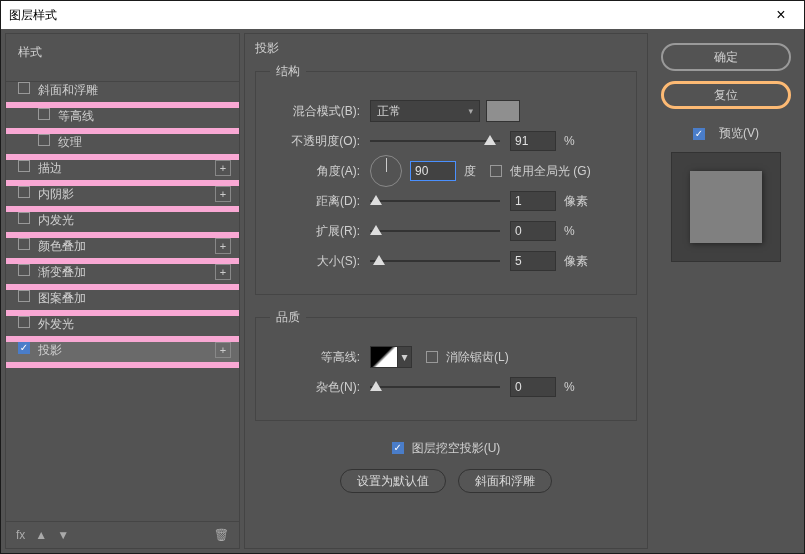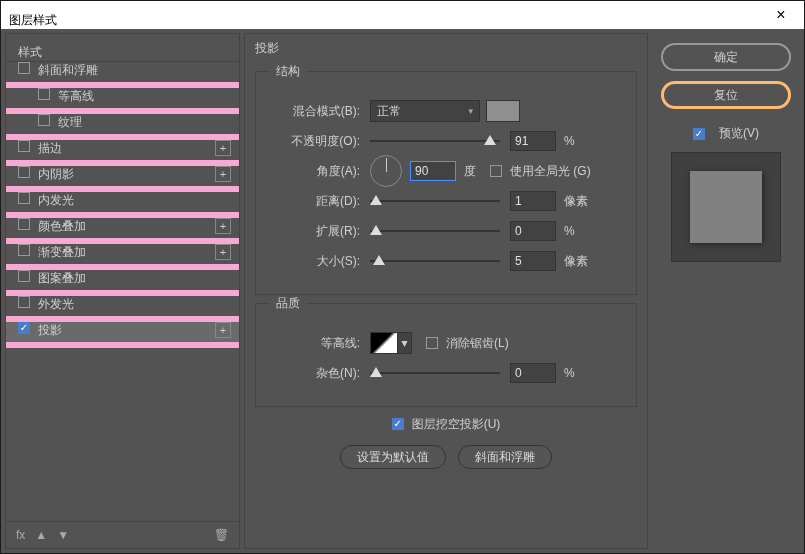--- a/index.html
+++ b/index.html
@@ -1,37 +1,37 @@
 <!DOCTYPE html>
 <html><head>
 <meta charset="utf-8">
 <style>
 *{box-sizing:border-box;margin:0;padding:0;font-family:"Microsoft YaHei",sans-serif;font-size:12px;color:#d0d0d0;user-select:none}
 body{background:#2b2b2b;width:805px;height:554px}
 .dialog{width:805px;height:554px;background:#535353;border:1px solid #1a1a1a;display:flex;flex-direction:column}
-.titlebar{height:28px;background:#fff;color:#000;display:flex;align-items:flex-end;padding:0 8px;font-size:12px}
+.titlebar{height:28px;background:#fff;color:#000;display:flex;align-items:center;padding:0 8px;font-size:12px}
 .titlebar .title{color:#000}
 .titlebar .close{margin-left:auto;width:30px;height:28px;display:flex;align-items:center;justify-content:center;cursor:pointer;font-size:16px;color:#000}
 .body{flex:1;display:flex;padding:4px;gap:4px}
 .left{width:235px;background:#535353;display:flex;flex-direction:column;border:1px solid #444}
-.left-head{padding:10px 12px 0;border-bottom:1px solid #454545}
+.left-head{padding:10px 12px 20px;border-bottom:1px solid #454545}
 .left-sub{padding:8px 12px;border-bottom:1px solid #454545}
 .fx-row{display:flex;align-items:flex-start;height:26px;padding:0 8px 0 12px;border-bottom:6px solid #f9a8d4;cursor:pointer}
 .fx-row.indent{padding-left:32px}
 .fx-row.active{background:#6a6a6a}
 .chk{width:12px;height:12px;border:1px solid #999;margin-right:8px;display:flex;align-items:center;justify-content:center;background:#535353}
 .chk.checked{background:#4a7dc9;border-color:#4a7dc9}
 .chk.checked::after{content:"✓";color:#fff;font-size:10px;line-height:1}
 .plus{margin-left:auto;width:16px;height:16px;border:1px solid #888;display:flex;align-items:center;justify-content:center;font-size:11px;color:#ccc}
 .left-footer{margin-top:auto;display:flex;gap:10px;padding:6px 10px;border-top:1px solid #454545}
 .left-footer .ic{color:#aaa;cursor:pointer}
 .left-footer .trash{margin-left:auto}
 .center{flex:1;background:#535353;padding:6px 10px;position:relative;border:1px solid #444}
 .panel-title{font-size:12px;margin-bottom:6px}
-fieldset{border:1px solid #454545;padding:14px 14px 16px;}
+fieldset{border:1px solid #454545;padding:14px 14px 16px;margin-bottom:14px}
 legend{padding:0 6px}
 .row{display:flex;align-items:center;height:26px;margin:4px 0}
 .lab{width:90px;text-align:right;margin-right:10px}
 .sel{width:110px;height:22px;background:#424242;border:1px solid #333;display:flex;align-items:center;padding:0 6px;justify-content:space-between;cursor:pointer}
 .sel .caret{font-size:9px;color:#aaa}
 .swatch{width:34px;height:22px;background:#8f8f8f;border:1px solid #333;margin-left:6px;cursor:pointer}
 .slider{flex:0 0 130px;height:14px;position:relative;margin-right:10px;display:flex;align-items:center}
 .slider .track{height:2px;background:#333;width:100%}
 .slider .thumb{position:absolute;width:0;height:0;border-left:6px solid transparent;border-right:6px solid transparent;border-bottom:10px solid #ddd;top:1px}
 .numbox{width:46px;height:20px;background:#424242;border:1px solid #333;color:#e0e0e0;padding:0 4px;text-align:left}

